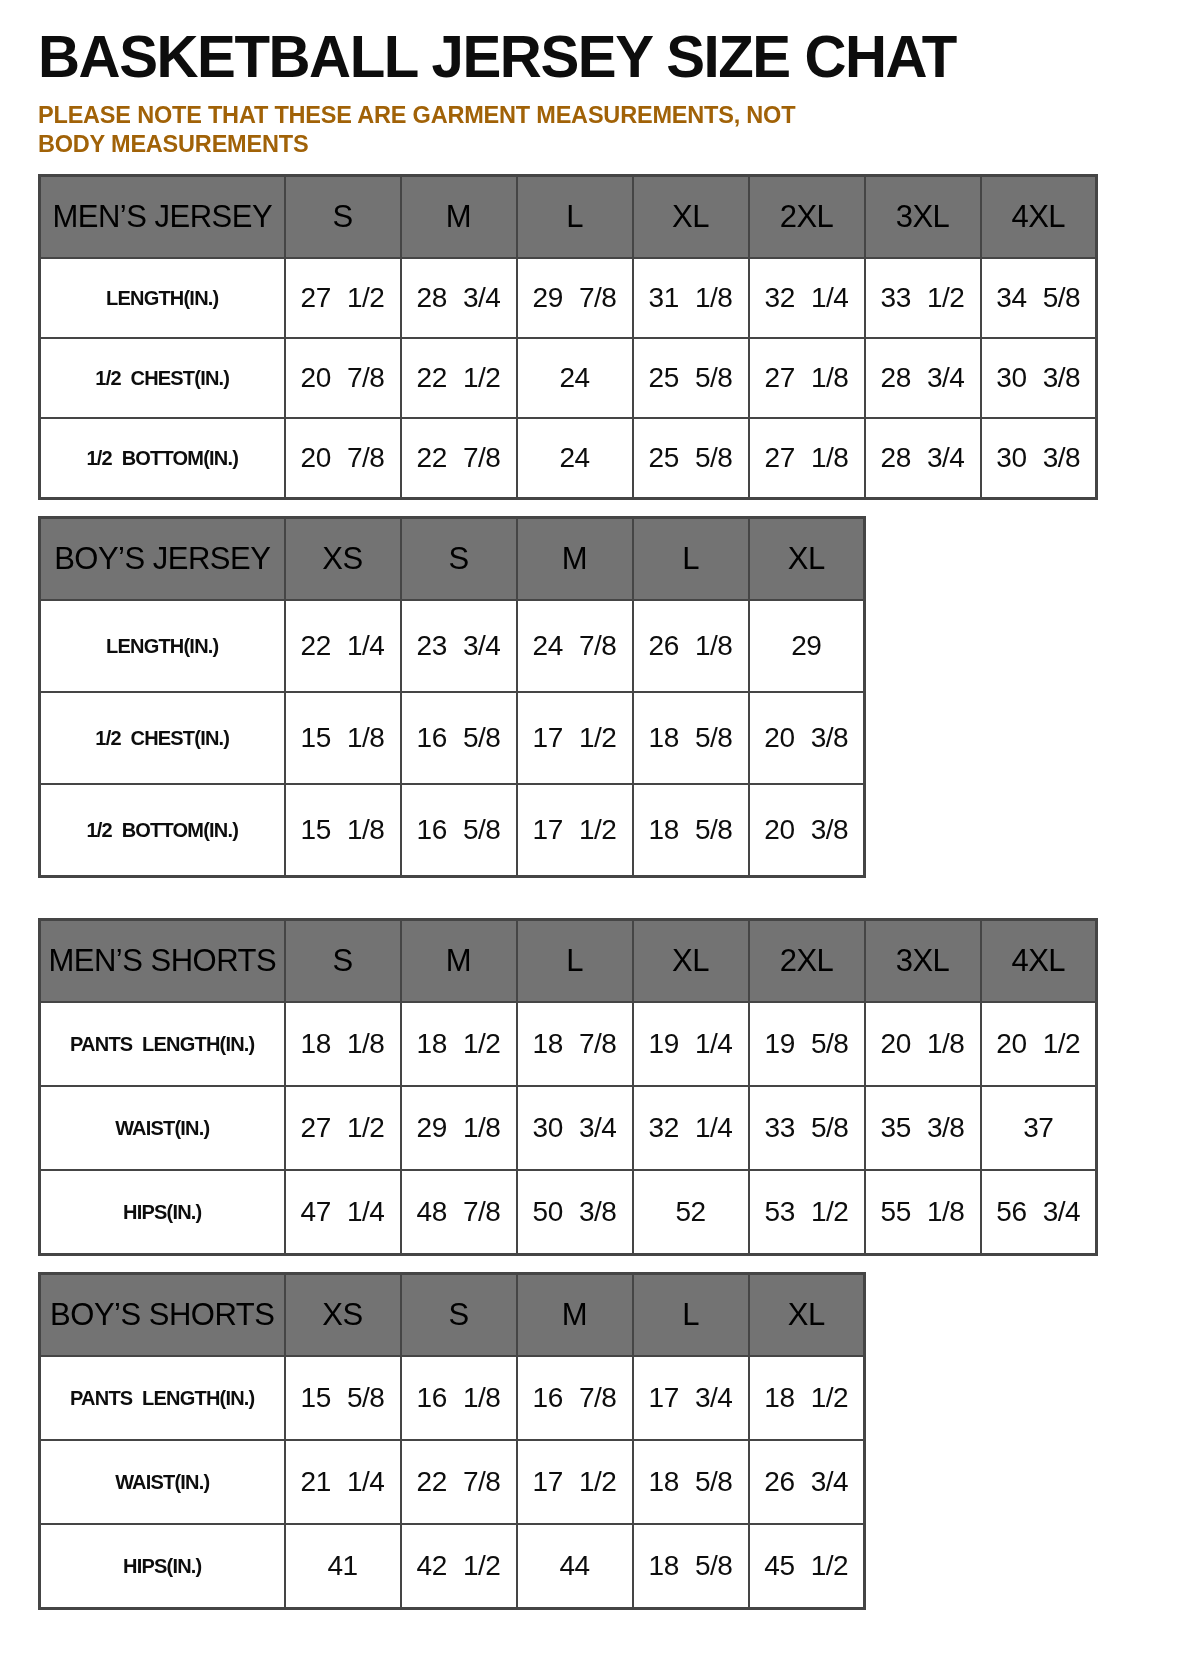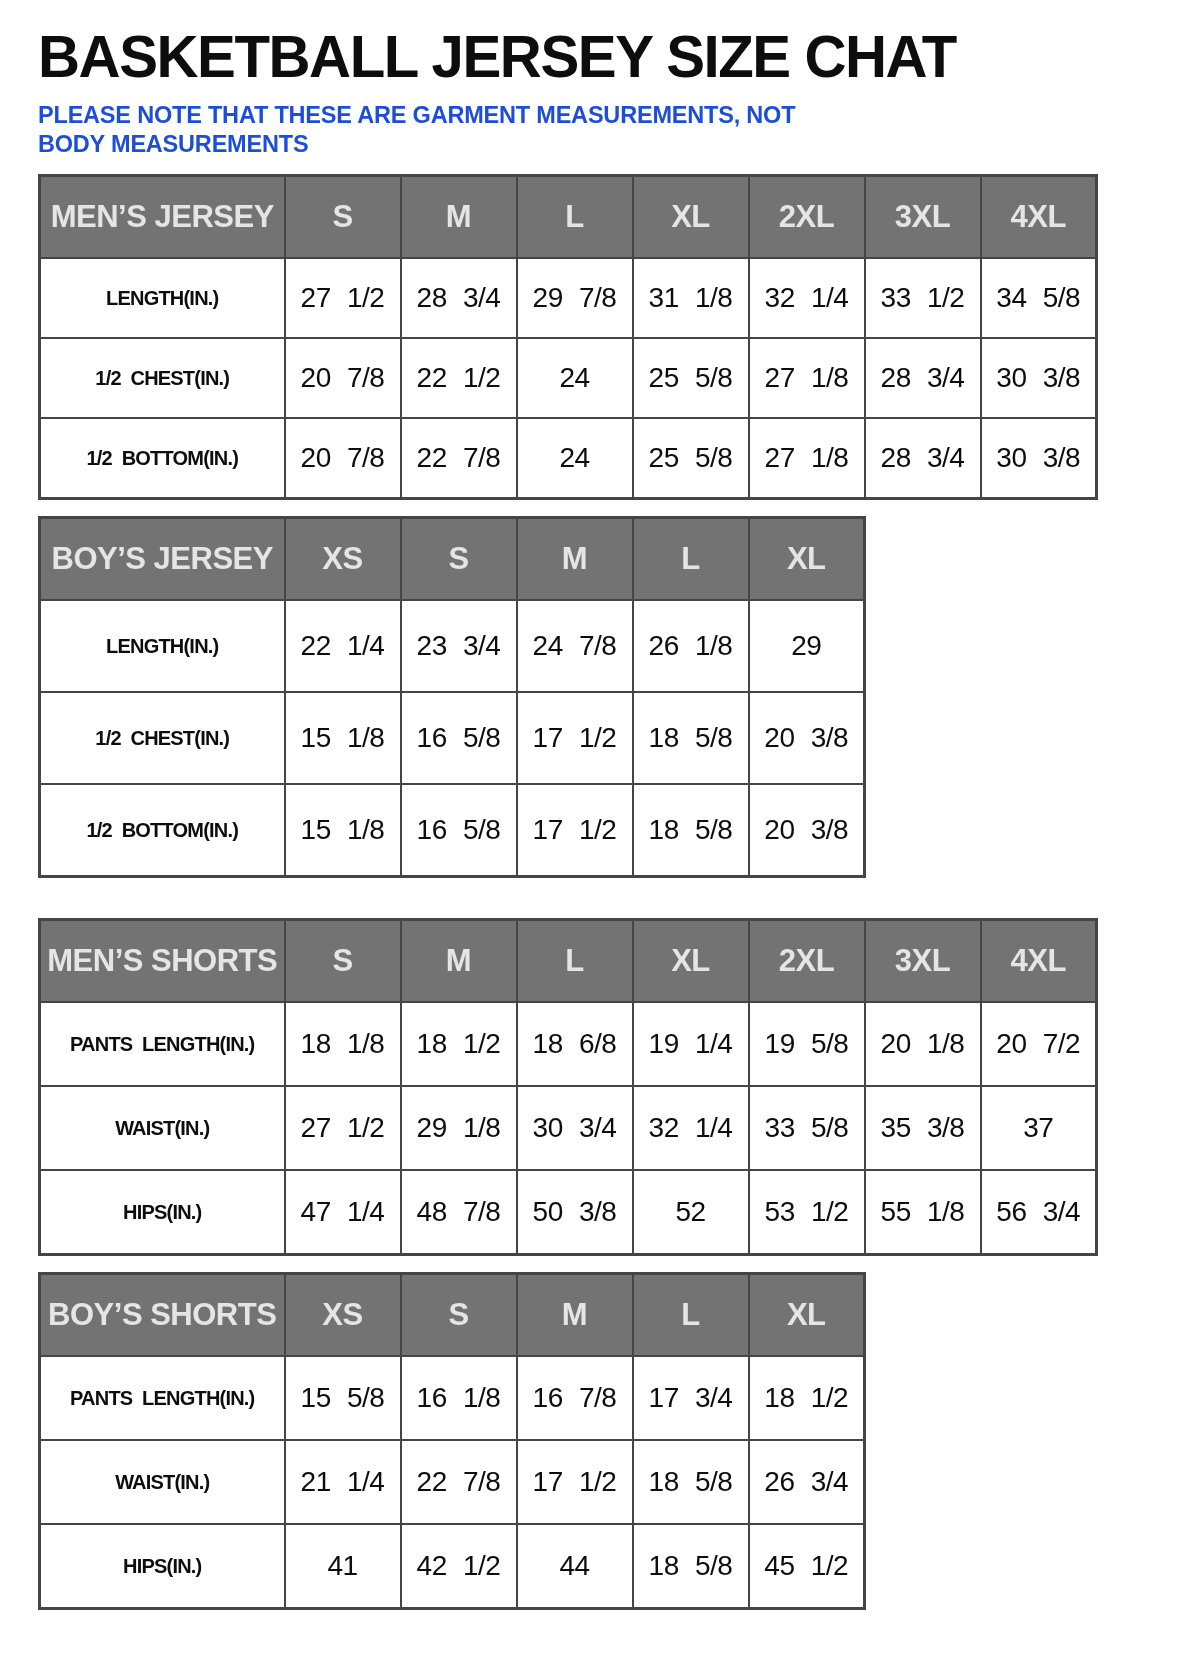--- a/index.html
+++ b/index.html
@@ -18,21 +18,21 @@
     font-size: 60px;
     font-weight: 700;
     color: #0d0d0d;
     letter-spacing: -1.5px;
     white-space: nowrap;
     transform: scaleX(0.97);
     transform-origin: left center;
     margin: 10px 0 10px 0;
   }
   .note {
-    color: #1d4ed8;
+    color: #a16207;
     font-weight: 700;
     font-size: 23.5px;
     line-height: 1.22;
     letter-spacing: -0.2px;
     width: 830px;
     margin: 0 0 16px 0;
   }
   .note-bottom {
     width: 1150px;
     margin: 22px 0 0 0;
@@ -48,23 +48,23 @@
   .gap-lg { margin-bottom: 40px; }
   .size-table th, .size-table td {
     border: 2.5px solid #454545;
     text-align: center;
     vertical-align: middle;
     padding: 0 2px;
     overflow: hidden;
   }
   .size-table thead th {
     background: #737373;
-    color: #e5e5e5;
+    color: #000000;
     font-size: 31px;
-    font-weight: 700;
+    font-weight: 400;
     height: 80px;
     letter-spacing: -0.5px;
   }
   .size-table td { height: 78px; background: #ffffff; }
   table.narrow td { height: 90px; }
   table.shorts td { height: 82px; }
   .row-label {
     font-weight: 700;
     font-size: 20px;
     color: #0d0d0d;
@@ -213,25 +213,25 @@
         <th>2XL</th>
         <th>3XL</th>
         <th>4XL</th>
       </tr>
     </thead>
     <tbody>
       <tr>
         <td class="row-label">PANTS LENGTH(IN.)</td>
         <td class="val">18 1/8</td>
         <td class="val">18 1/2</td>
-        <td class="val">18 6/8</td>
+        <td class="val">18 7/8</td>
         <td class="val">19 1/4</td>
         <td class="val">19 5/8</td>
         <td class="val">20 1/8</td>
-        <td class="val">20 7/2</td>
+        <td class="val">20 1/2</td>
       </tr>
       <tr>
         <td class="row-label">WAIST(IN.)</td>
         <td class="val">27 1/2</td>
         <td class="val">29 1/8</td>
         <td class="val">30 3/4</td>
         <td class="val">32 1/4</td>
         <td class="val">33 5/8</td>
         <td class="val">35 3/8</td>
         <td class="val">37</td>

